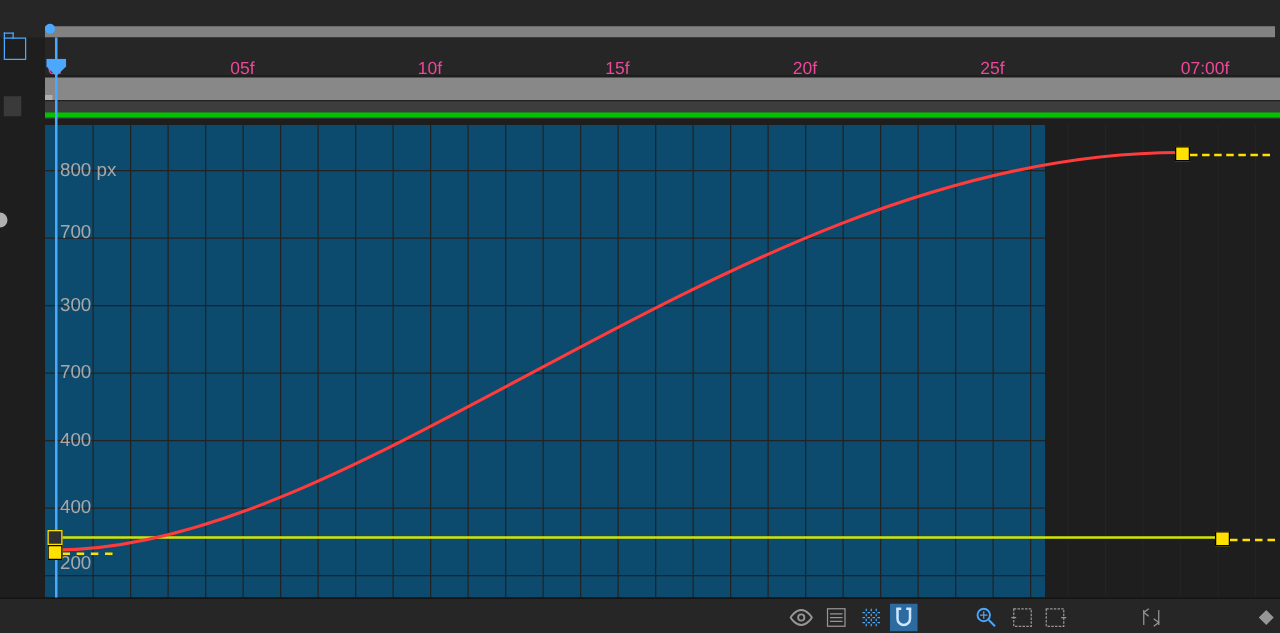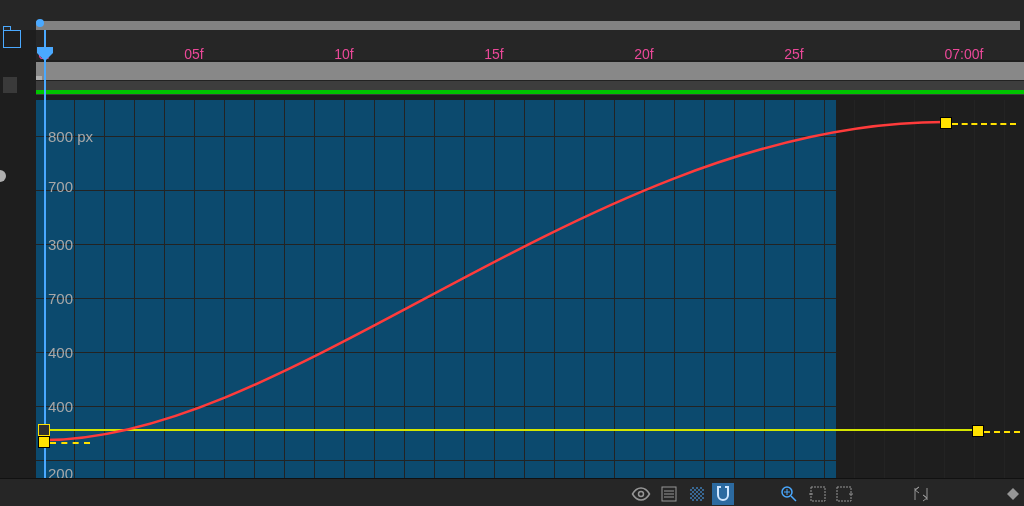--- a/index.html
+++ b/index.html
@@ -112,21 +112,21 @@
     <div class="hline" style="top: 198px;"></div>
     <div class="hline" style="top: 252px;"></div>
     <div class="hline" style="top: 306px;"></div>
     <div class="hline" style="top: 360px;"></div>
     <div class="ylabel" style="top: 36px;">800 px</div>
     <div class="ylabel" style="top: 86px;">700</div>
     <div class="ylabel" style="top: 144px;">300</div>
     <div class="ylabel" style="top: 198px;">700</div>
     <div class="ylabel" style="top: 252px;">400</div>
     <div class="ylabel" style="top: 306px;">400</div>
-    <div class="ylabel" style="top: 373px; text-align: right;">200</div>
+    <div class="ylabel" style="top: 351px; text-align: right;">200</div>
   </div>
 
 <svg class="curves" viewBox="0 0 988 378">
 
   <line x1="8" y1="330" x2="938" y2="330" stroke="#d4e600" stroke-width="2"></line>
 
   <path d="M 8 340 C 260 340 560 22 908 22" fill="none" stroke="#ff3b3b" stroke-width="2.5"></path>
 </svg>
 
 <div class="kf hollow" style="left:38px;top:424px"></div>

